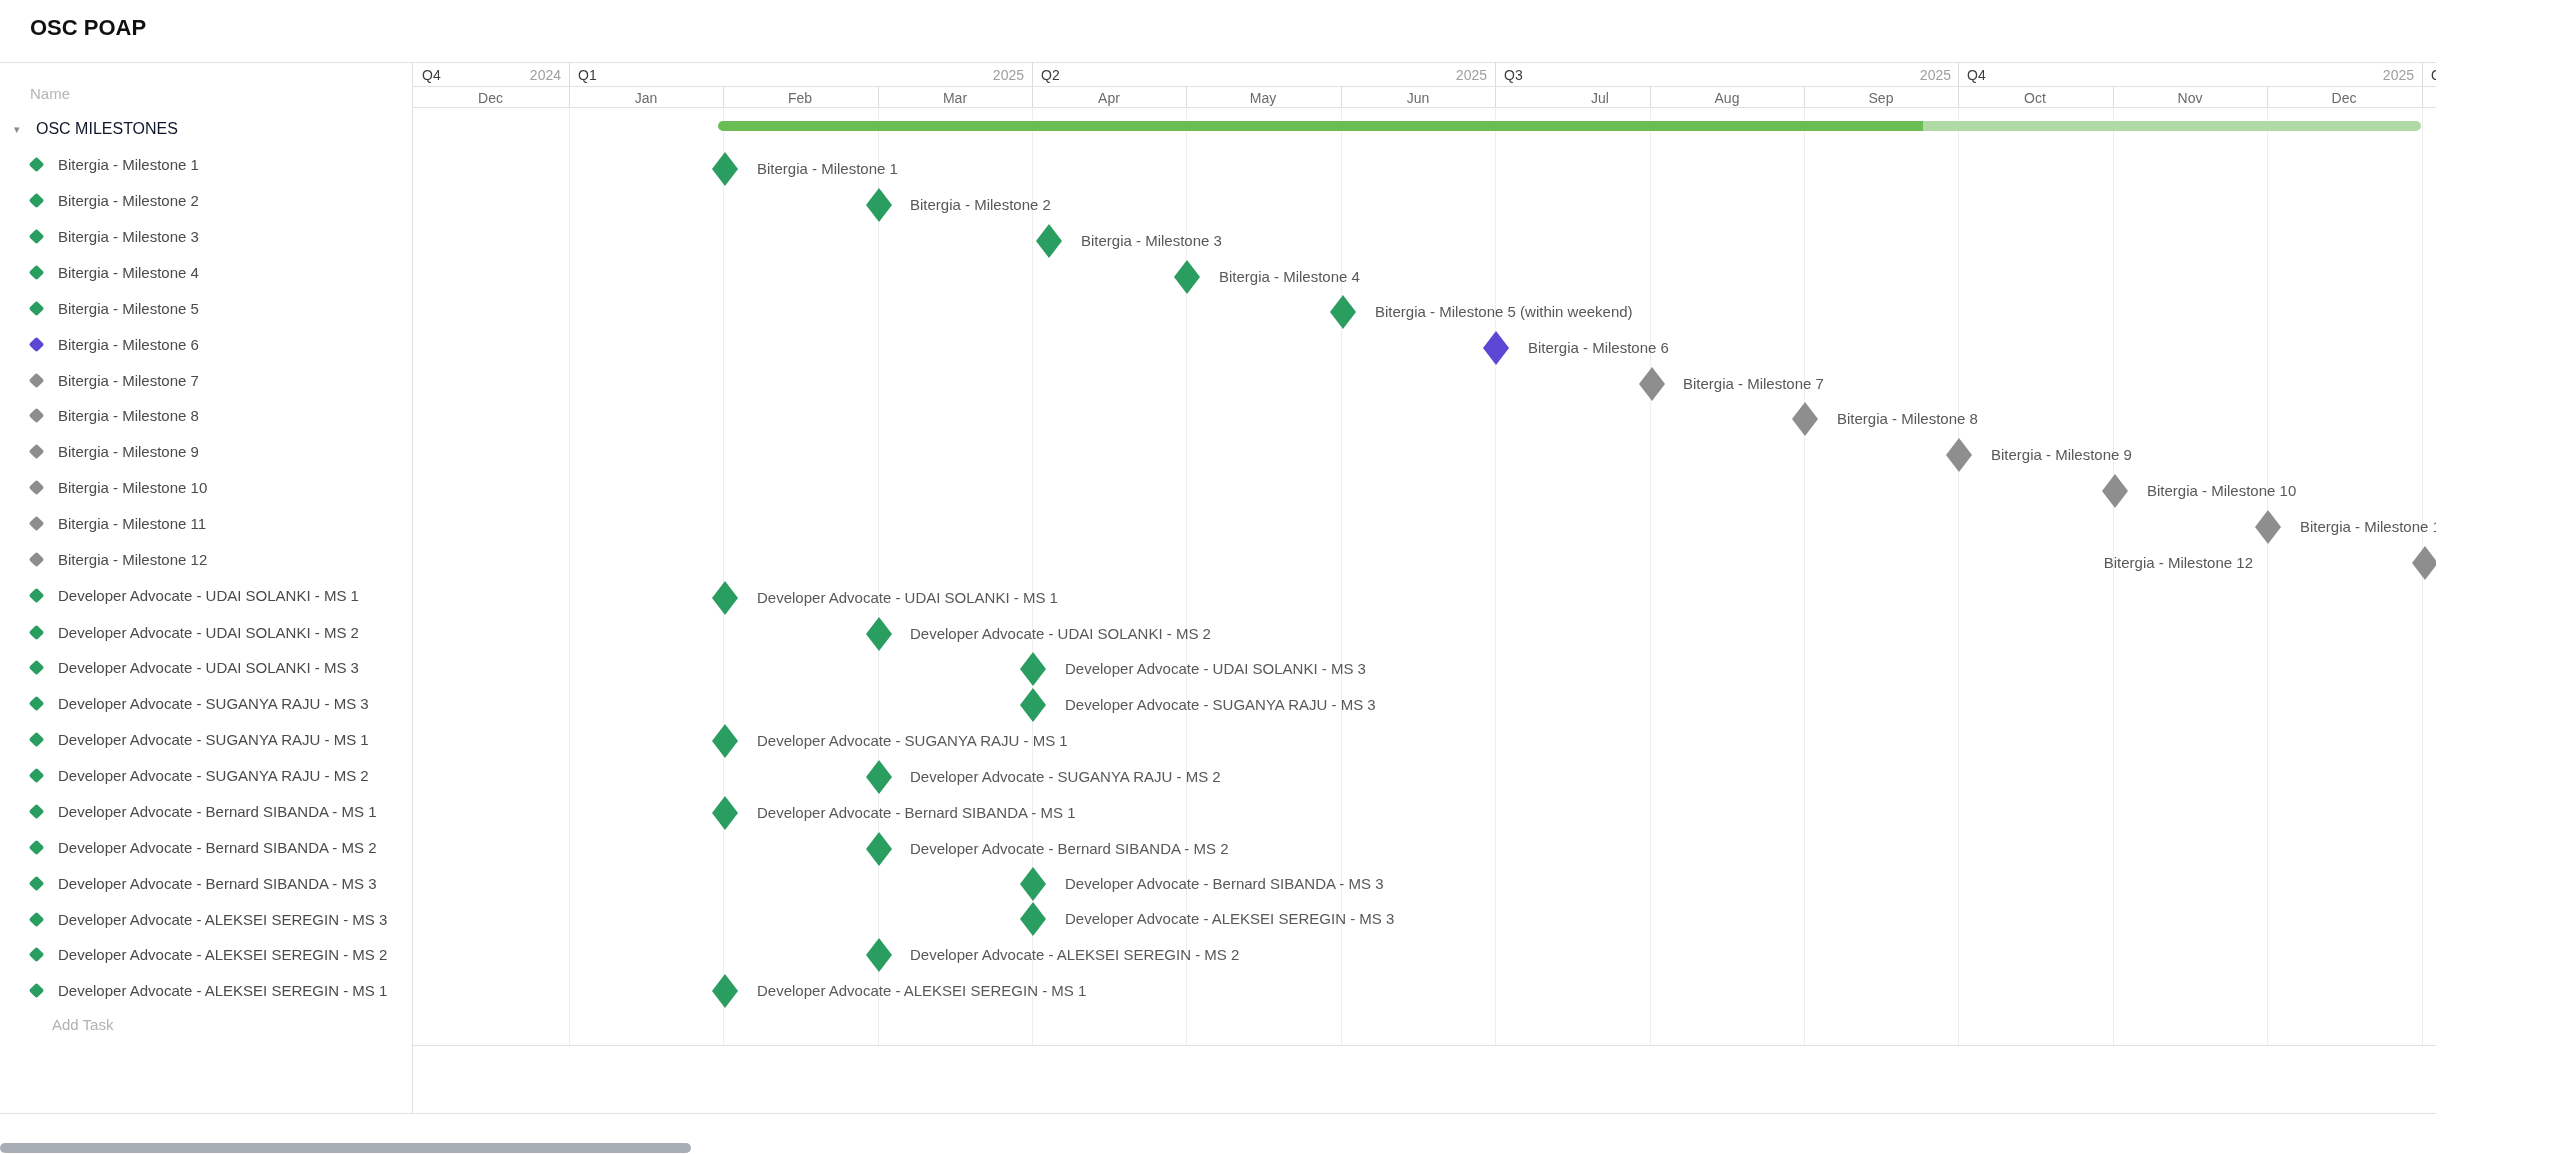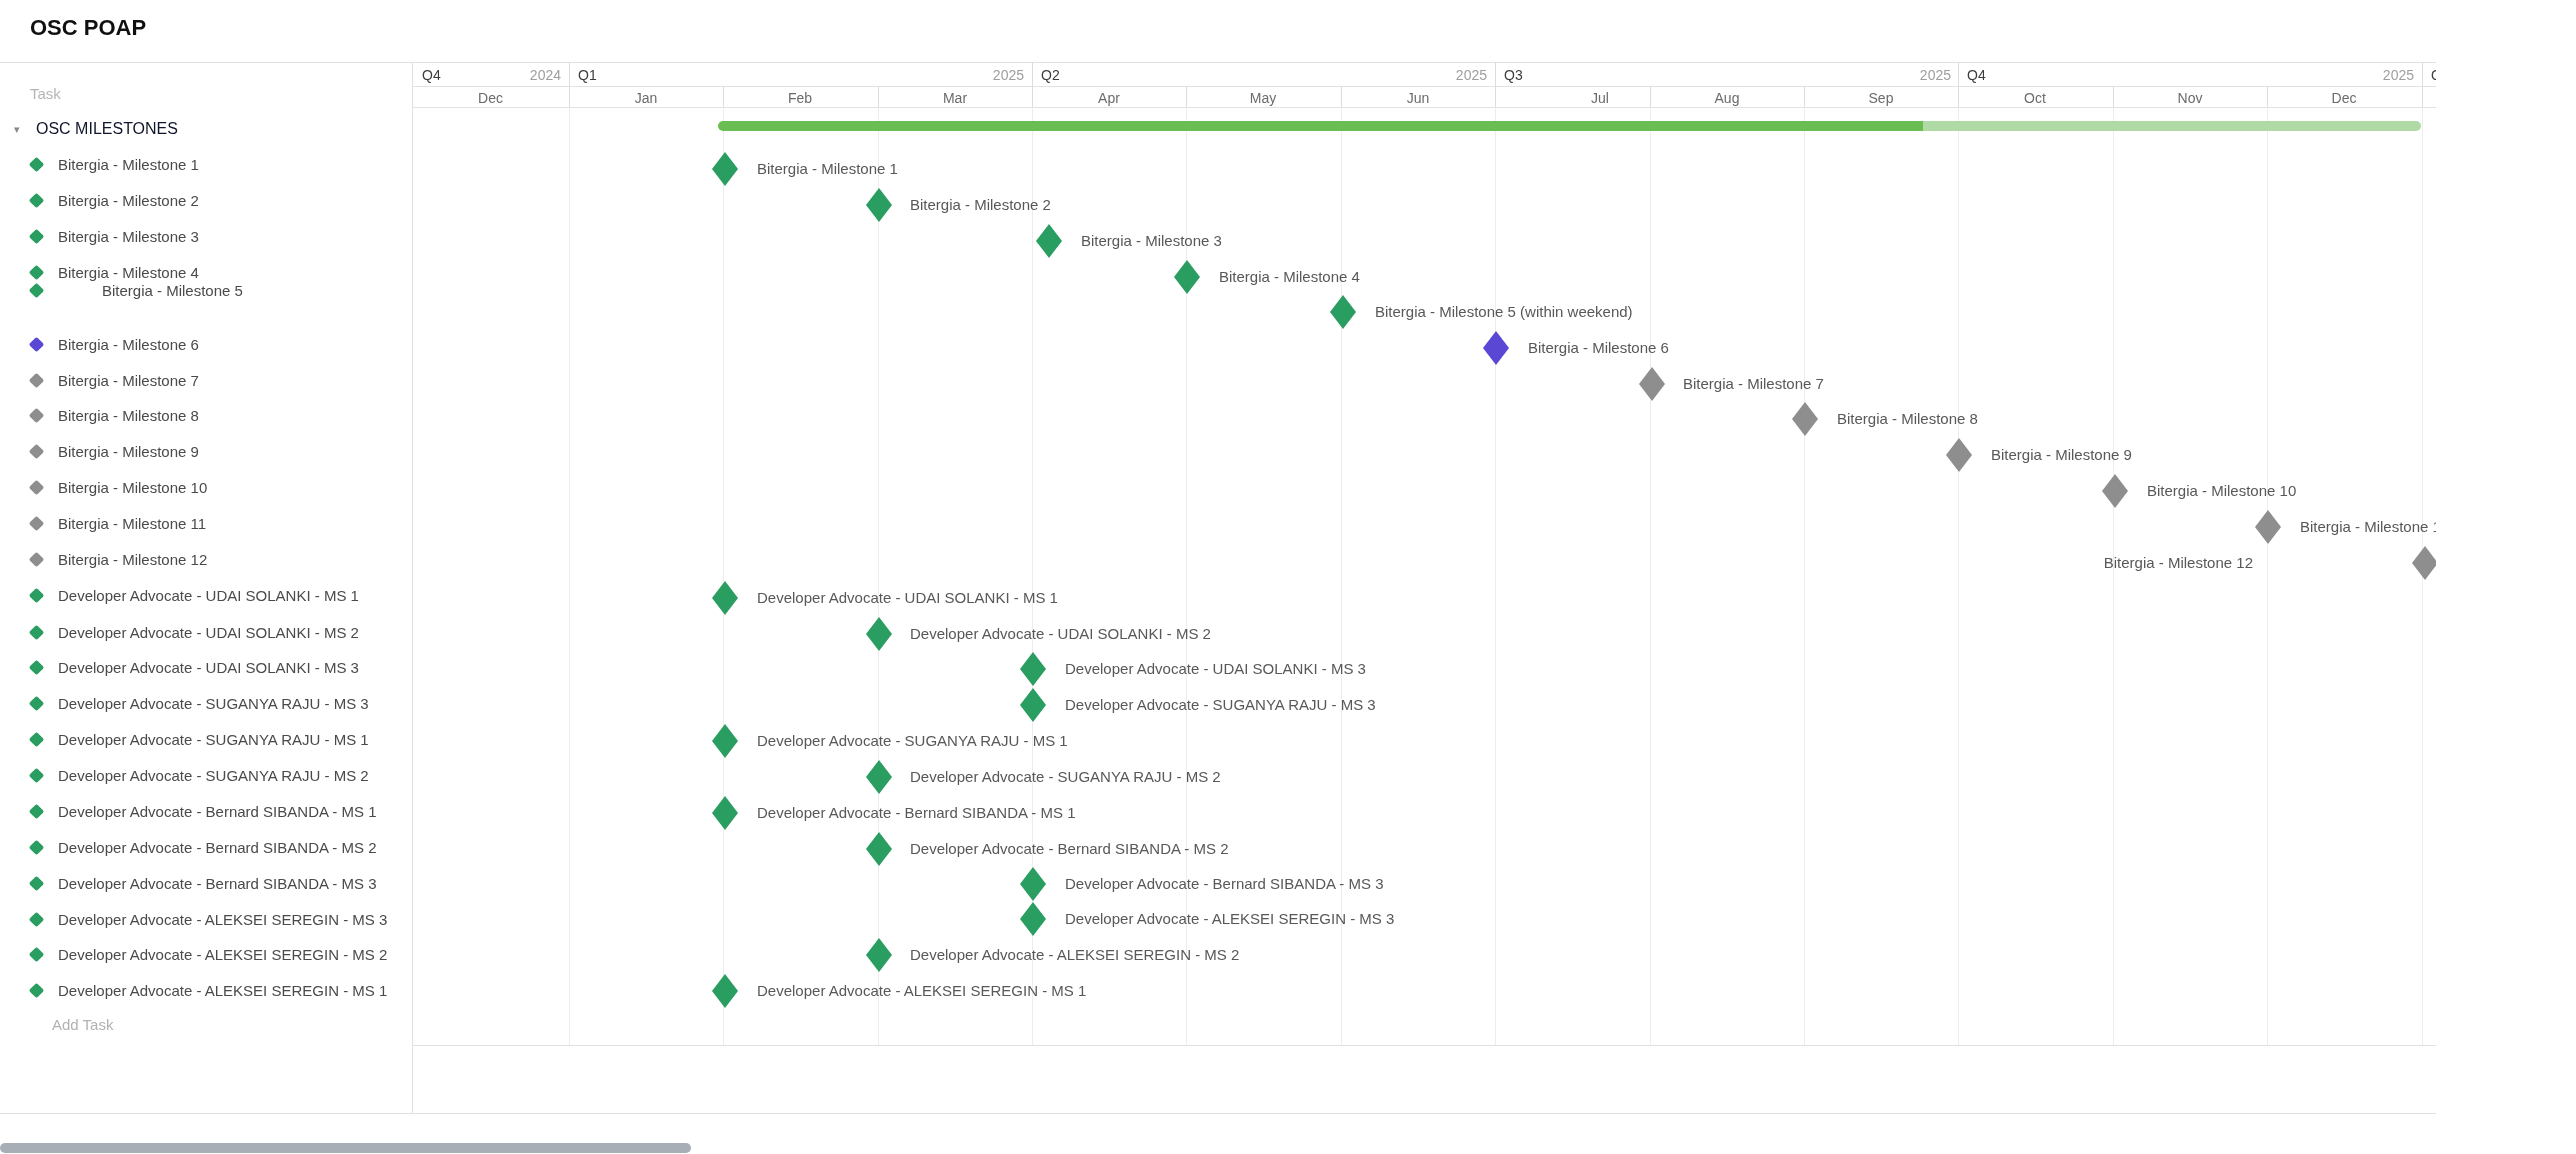--- a/index.html
+++ b/index.html
@@ -34,21 +34,21 @@
 <div id="app">
   <div class="title">OSC POAP</div>
 
   <div class="hline" style="left:0;top:62px;width:2576px;"></div>
   <div class="hline" style="left:413px;top:86px;width:2163px;"></div>
   <div class="hline" style="left:413px;top:107px;width:2163px;"></div>
   <div class="hline" style="left:413px;top:1045px;width:2163px;"></div>
   <div class="hline" style="left:0;top:1113px;width:2576px;"></div>
   <div class="vline" style="left:412px;top:62px;height:1051px;background:#e0e0e0;"></div>
 
-  <div class="name-header">Task</div>
+  <div class="name-header">Name</div>
   <div class="group-row" style="top:115px;">
     <span class="caret">▾</span>
     <span class="group-label">OSC MILESTONES</span>
   </div>
   <div id="sidebar-items">
       <div class="side-row" style="top: 146px;">
         <span class="side-icon" style="background: rgb(42, 157, 97);"></span>
         <span class="side-label">Bitergia - Milestone 1</span>
       </div>
       <div class="side-row" style="top: 182px;">
@@ -56,21 +56,21 @@
         <span class="side-label">Bitergia - Milestone 2</span>
       </div>
       <div class="side-row" style="top: 218px;">
         <span class="side-icon" style="background: rgb(42, 157, 97);"></span>
         <span class="side-label">Bitergia - Milestone 3</span>
       </div>
       <div class="side-row" style="top: 254px;">
         <span class="side-icon" style="background: rgb(42, 157, 97);"></span>
         <span class="side-label">Bitergia - Milestone 4</span>
       </div>
-      <div class="side-row" style="top: 272px; gap: 44px;">
+      <div class="side-row" style="top: 290px;">
         <span class="side-icon" style="background: rgb(42, 157, 97);"></span>
         <span class="side-label">Bitergia - Milestone 5</span>
       </div>
       <div class="side-row" style="top: 326px;">
         <span class="side-icon" style="background: rgb(90, 72, 213);"></span>
         <span class="side-label">Bitergia - Milestone 6</span>
       </div>
       <div class="side-row" style="top: 362px;">
         <span class="side-icon" style="background: rgb(142, 142, 142);"></span>
         <span class="side-label">Bitergia - Milestone 7</span>

